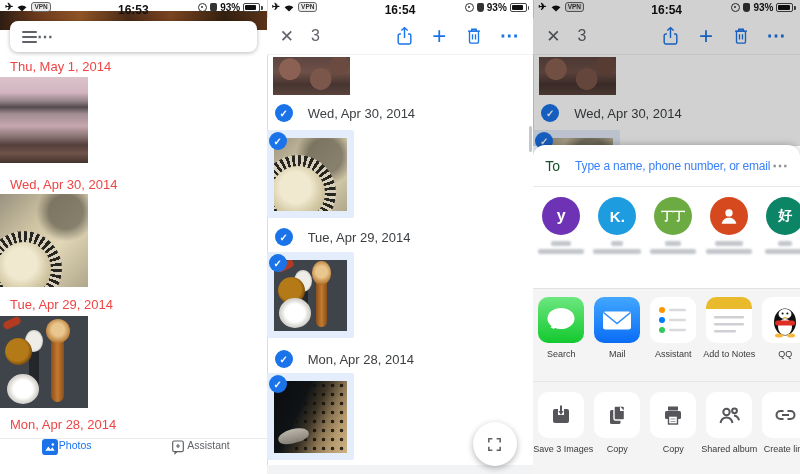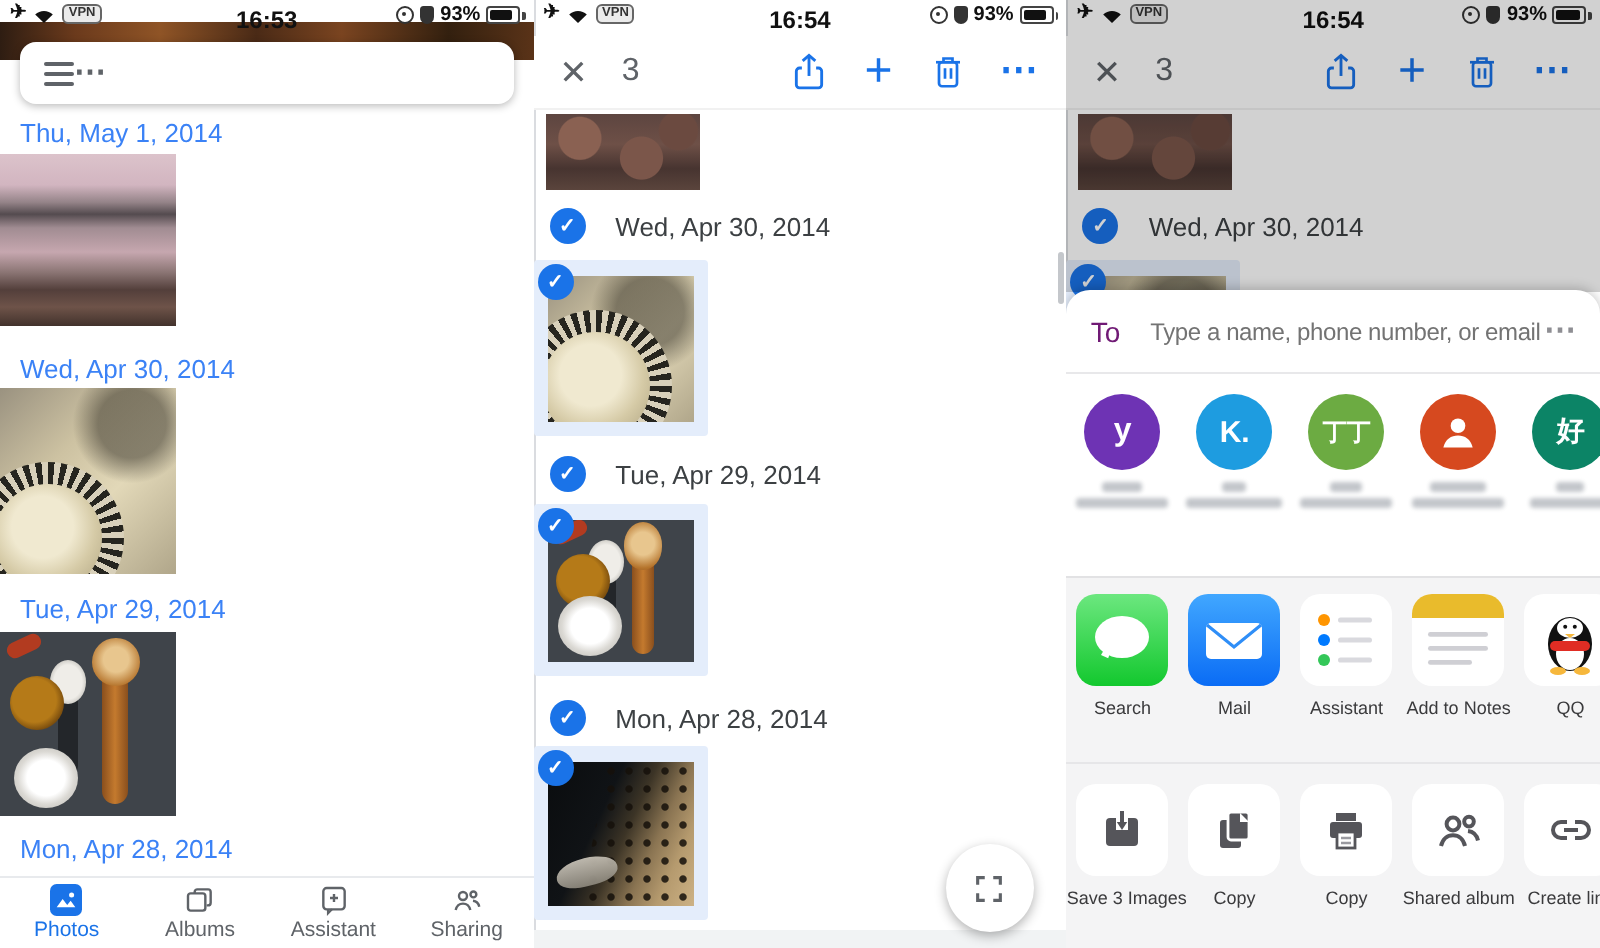--- a/index.html
+++ b/index.html
@@ -69,24 +69,24 @@
               transform:rotate(-14deg); }
 
   
   .search-card { position:absolute; top:21px; left:10px; right:10px; height:31px; background:#fff;
                  border-radius:8px; box-shadow:0 1px 4px rgba(0,0,0,.28); display:flex;
                  align-items:center; padding:0 12px; z-index:4; }
   .hamburger { width:15px; display:flex; flex-direction:column; gap:3px; }
   .hamburger span { display:block; height:2px; background:#5f6368; border-radius:1px; }
   .search-ph { font-size:13px; color:#80868b; margin-left:13px; flex:1; white-space:nowrap; overflow:hidden; }
   .dots { color:#5f6368; font-size:16px; font-weight:700; line-height:10px; }
-  .date-h { position:absolute; left:10px; font-size:13px; color:#3b82f6; font-weight:400; }
+  .date-h { position:absolute; left:10px; font-size:13px; color:#ef4444; font-weight:400; }
   .tabbar { position:absolute; left:0; right:0; bottom:0; height:36px; background:#fff;
             border-top:1px solid #e8eaed; display:flex; z-index:4; }
-  .tab { flex:1; display:flex; flex-direction:column; align-items:center; justify-content:center; gap:1px; }
+  .tab { flex:1; display:flex; flex-direction:row; justify-content:center; gap:1px; }
   .tab-label { font-size:10.5px; color:#5f6368; }
   .tab.active .tab-label { color:#1a73e8; }
 
   
   .toolbar { position:absolute; top:18px; left:0; right:0; height:37px; display:flex;
              align-items:center; padding:0 13px; background:#fff; border-bottom:1px solid #f1f1f1; z-index:4; }
   .tb-close { font-size:17px; color:#5f6368; font-weight:400; cursor:default; }
   .tb-count { font-size:16px; color:#5f6368; margin-left:17px; }
   .tb-right { margin-left:auto; display:flex; align-items:center; gap:13px; }
   .tb-right .ico { width:22px; height:24px; display:flex; align-items:center; justify-content:center; }
@@ -105,22 +105,22 @@
   .scroll-thumb { position:absolute; right:1px; top:126px; width:3px; height:26px; background:#c4c7cb;
                   border-radius:2px; }
   .bottom-strip { position:absolute; left:0; right:0; bottom:0; height:9px; background:#f1f3f4; }
 
   
   .dim-layer { position:absolute; left:0; top:0; right:0; height:146px; background:rgba(0,0,0,.18); z-index:6; }
   .sheet { position:absolute; left:0; right:0; top:145px; bottom:0; background:#fff;
            border-radius:12px 12px 0 0; box-shadow:0 -1px 6px rgba(0,0,0,.22); z-index:7; }
   .to-row { position:absolute; top:0; left:0; right:0; height:42px; display:flex; align-items:center;
             padding:0 12px; border-bottom:1px solid #e8e8ea; }
-  .to-label { font-size:14px; color:#701a75; }
-  .to-ph { font-size:12px; letter-spacing:-0.2px; color:#737373; margin-left:15px; flex:1;
+  .to-label { font-size:14px; color:#14532d; }
+  .to-ph { font-size:12px; letter-spacing:-0.2px; color:#3b82f6; margin-left:15px; flex:1;
            white-space:nowrap; overflow:hidden; }
   .to-more { color:#8e8e93; font-size:16px; font-weight:700; line-height:10px; }
   .sheet-col { position:absolute; width:56px; text-align:center; }
   .avatar { width:38px; height:38px; border-radius:50%; margin:0 auto; display:flex; align-items:center;
             justify-content:center; color:#fff; font-weight:700; }
   .name-bar { height:5px; border-radius:2px; background:#c3c6cb; margin:0 auto; filter:blur(1px); }
   .gray-sec { position:absolute; left:0; right:0; top:143px; bottom:0; background:#f4f4f5;
               border-top:1px solid #e2e2e4; }
   .sheet-div2 { position:absolute; left:0; right:0; top:236px; height:1px; background:#e6e6e8; }
   .app-ico { width:46px; height:46px; border-radius:10px; margin:0 auto; position:relative; overflow:hidden; }
@@ -192,41 +192,25 @@
       <div class="tab active">
         <svg width="16" height="16" viewBox="0 0 24 24">
             <rect width="24" height="24" rx="5" fill="#1a73e8"></rect>
             <path d="M5 17.5l4.5-6.2 3.4 4.4 2.6-3.2 3.5 5z" fill="#fff"></path>
             <circle cx="16.2" cy="8.3" r="1.9" fill="#fff"></circle>
           </svg>
         <span class="tab-label">Photos</span>
       </div>
       <div class="tab">
         <svg width="16" height="16" viewBox="0 0 24 24" fill="none" stroke="#5f6368" stroke-width="1.8">
-            <rect x="3" y="7" width="13" height="13" rx="2"></rect>
-            <path d="M8 7V6a2 2 0 0 1 2-2h8a2 2 0 0 1 2 2v8a2 2 0 0 1-2 2h-1"></path>
-          </svg>
-        <span class="tab-label">Albums</span>
-      </div>
-      <div class="tab">
-        <svg width="16" height="16" viewBox="0 0 24 24" fill="none" stroke="#5f6368" stroke-width="1.8">
             <rect x="4" y="3" width="16" height="16" rx="2.5"></rect>
             <path d="M12 7.5v6M9 10.5h6"></path>
             <path d="M7.5 19v3l3-3" stroke-width="1.6"></path>
           </svg>
         <span class="tab-label">Assistant</span>
-      </div>
-      <div class="tab">
-        <svg width="17" height="16" viewBox="0 0 24 24" fill="none" stroke="#5f6368" stroke-width="1.8">
-            <circle cx="9" cy="9" r="3"></circle>
-            <path d="M3.5 19.5c.8-3.2 3-4.8 5.5-4.8s4.7 1.6 5.5 4.8"></path>
-            <circle cx="16.8" cy="7.8" r="2.2"></circle>
-            <path d="M16.5 12.6c2.4.3 4.1 1.8 4.7 4.4"></path>
-          </svg>
-        <span class="tab-label">Sharing</span>
       </div>
     </div>
   </div>
 
   <div class="panel">
     <div class="statusbar">
       <div class="sb-left">
         <span class="airplane">✈</span>
         <svg width="12" height="9" viewBox="0 0 12 9">
             <path d="M6 8.5 L1.6 4.2 A6.4 6.4 0 0 1 10.4 4.2 Z" fill="#111"></path>

